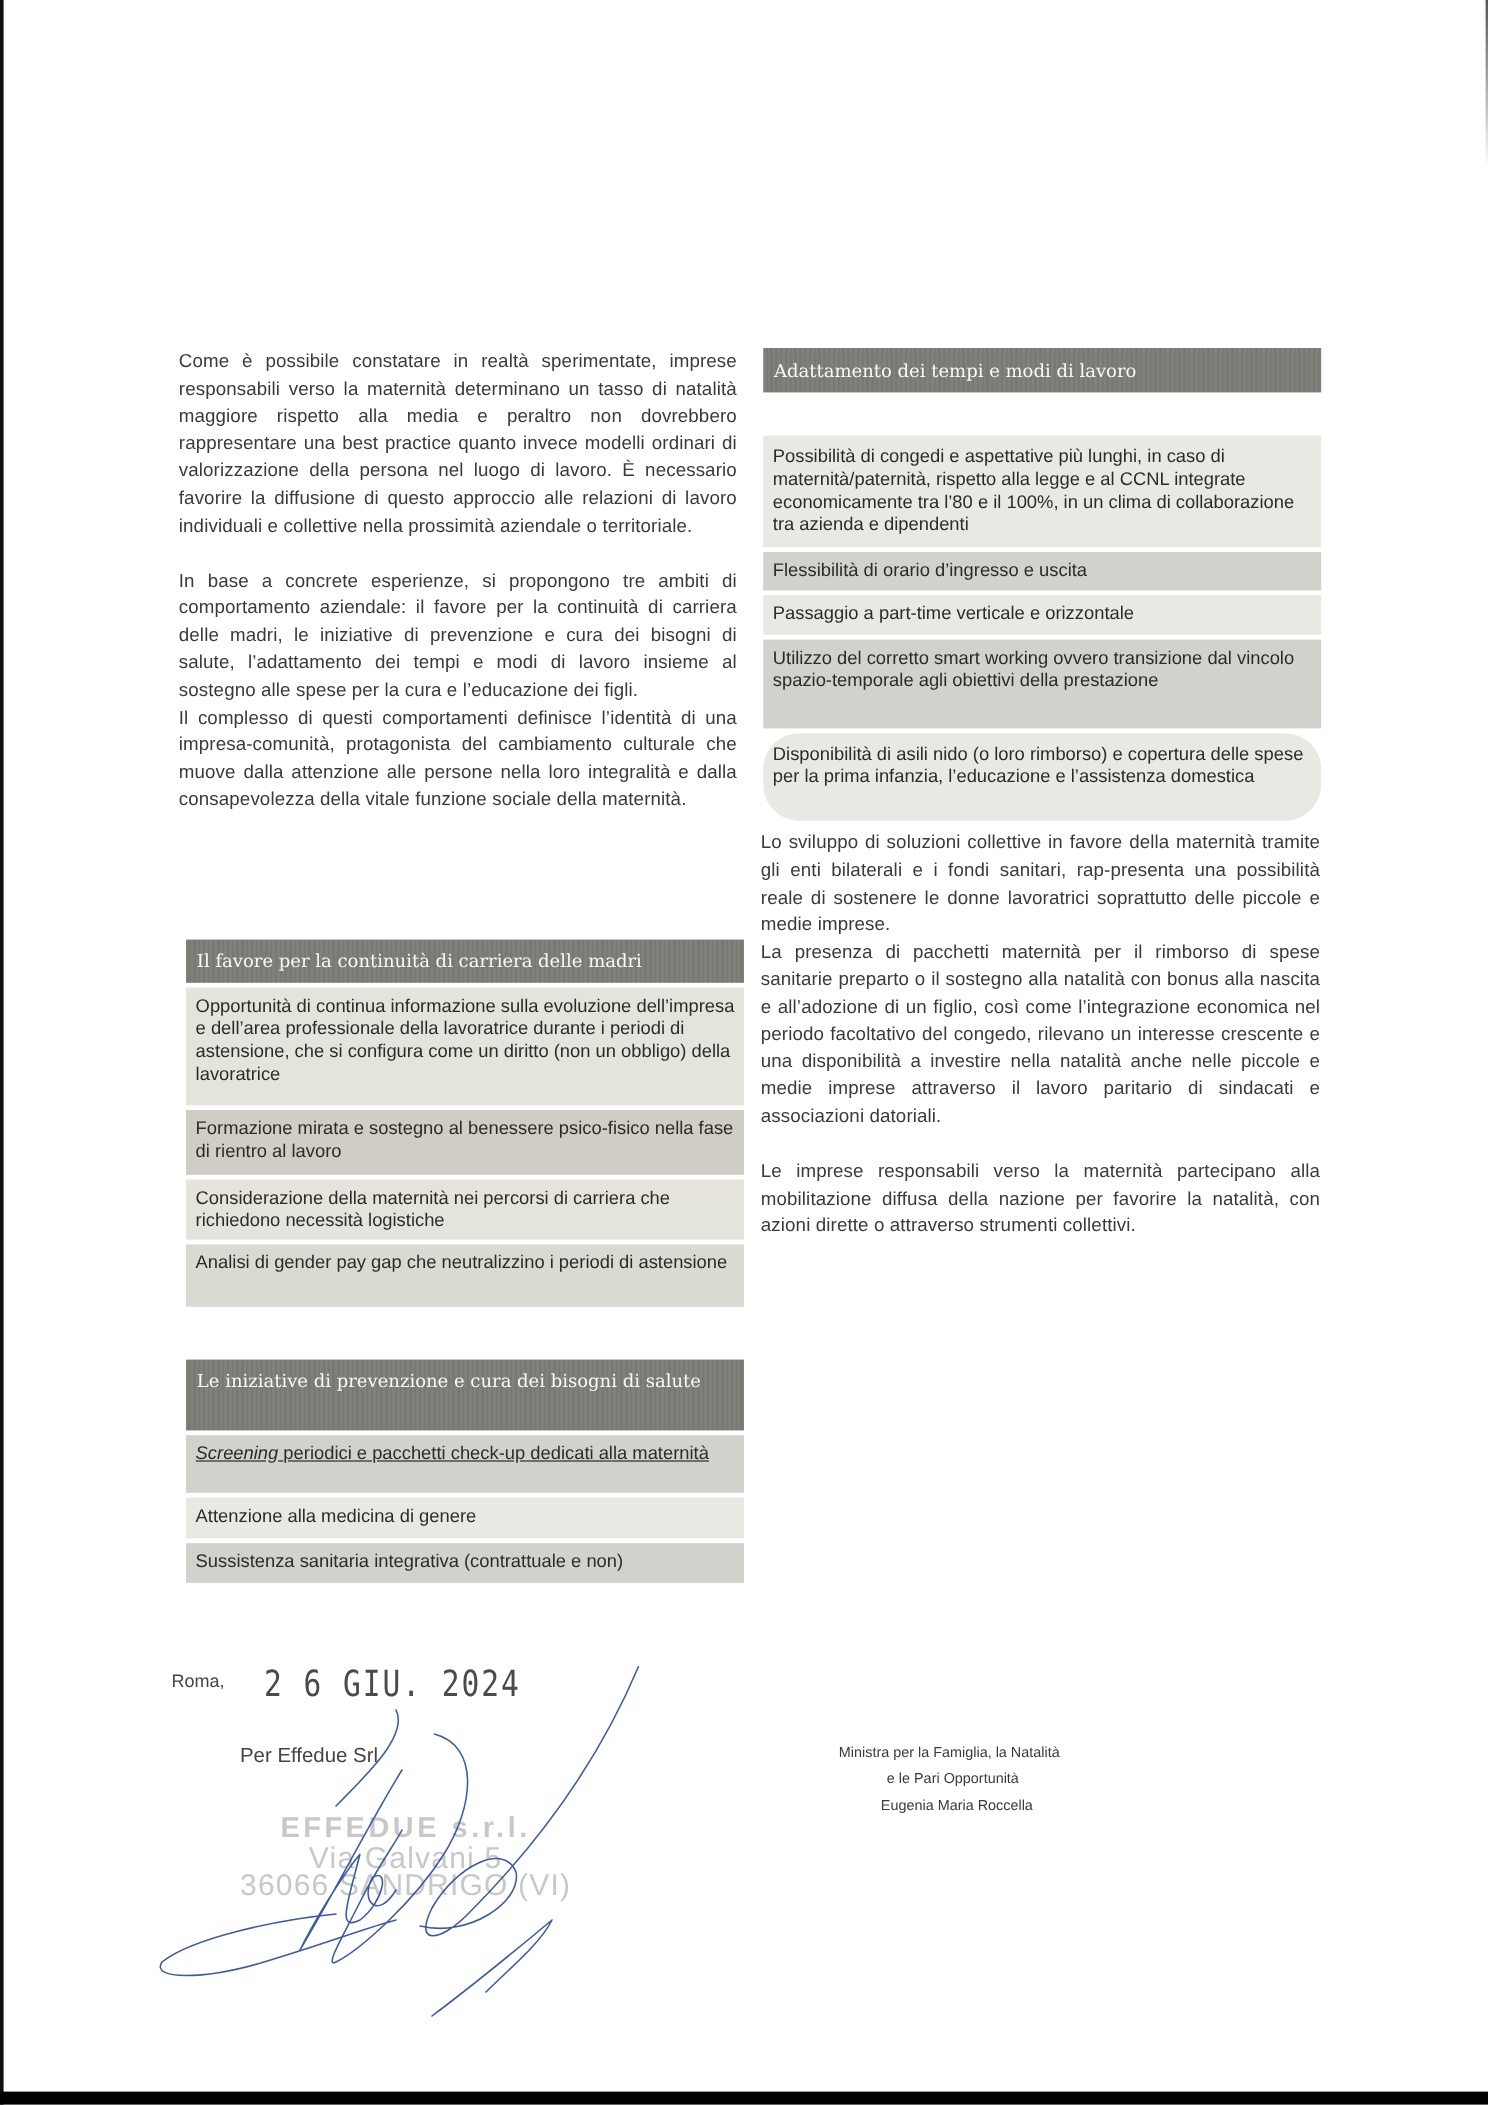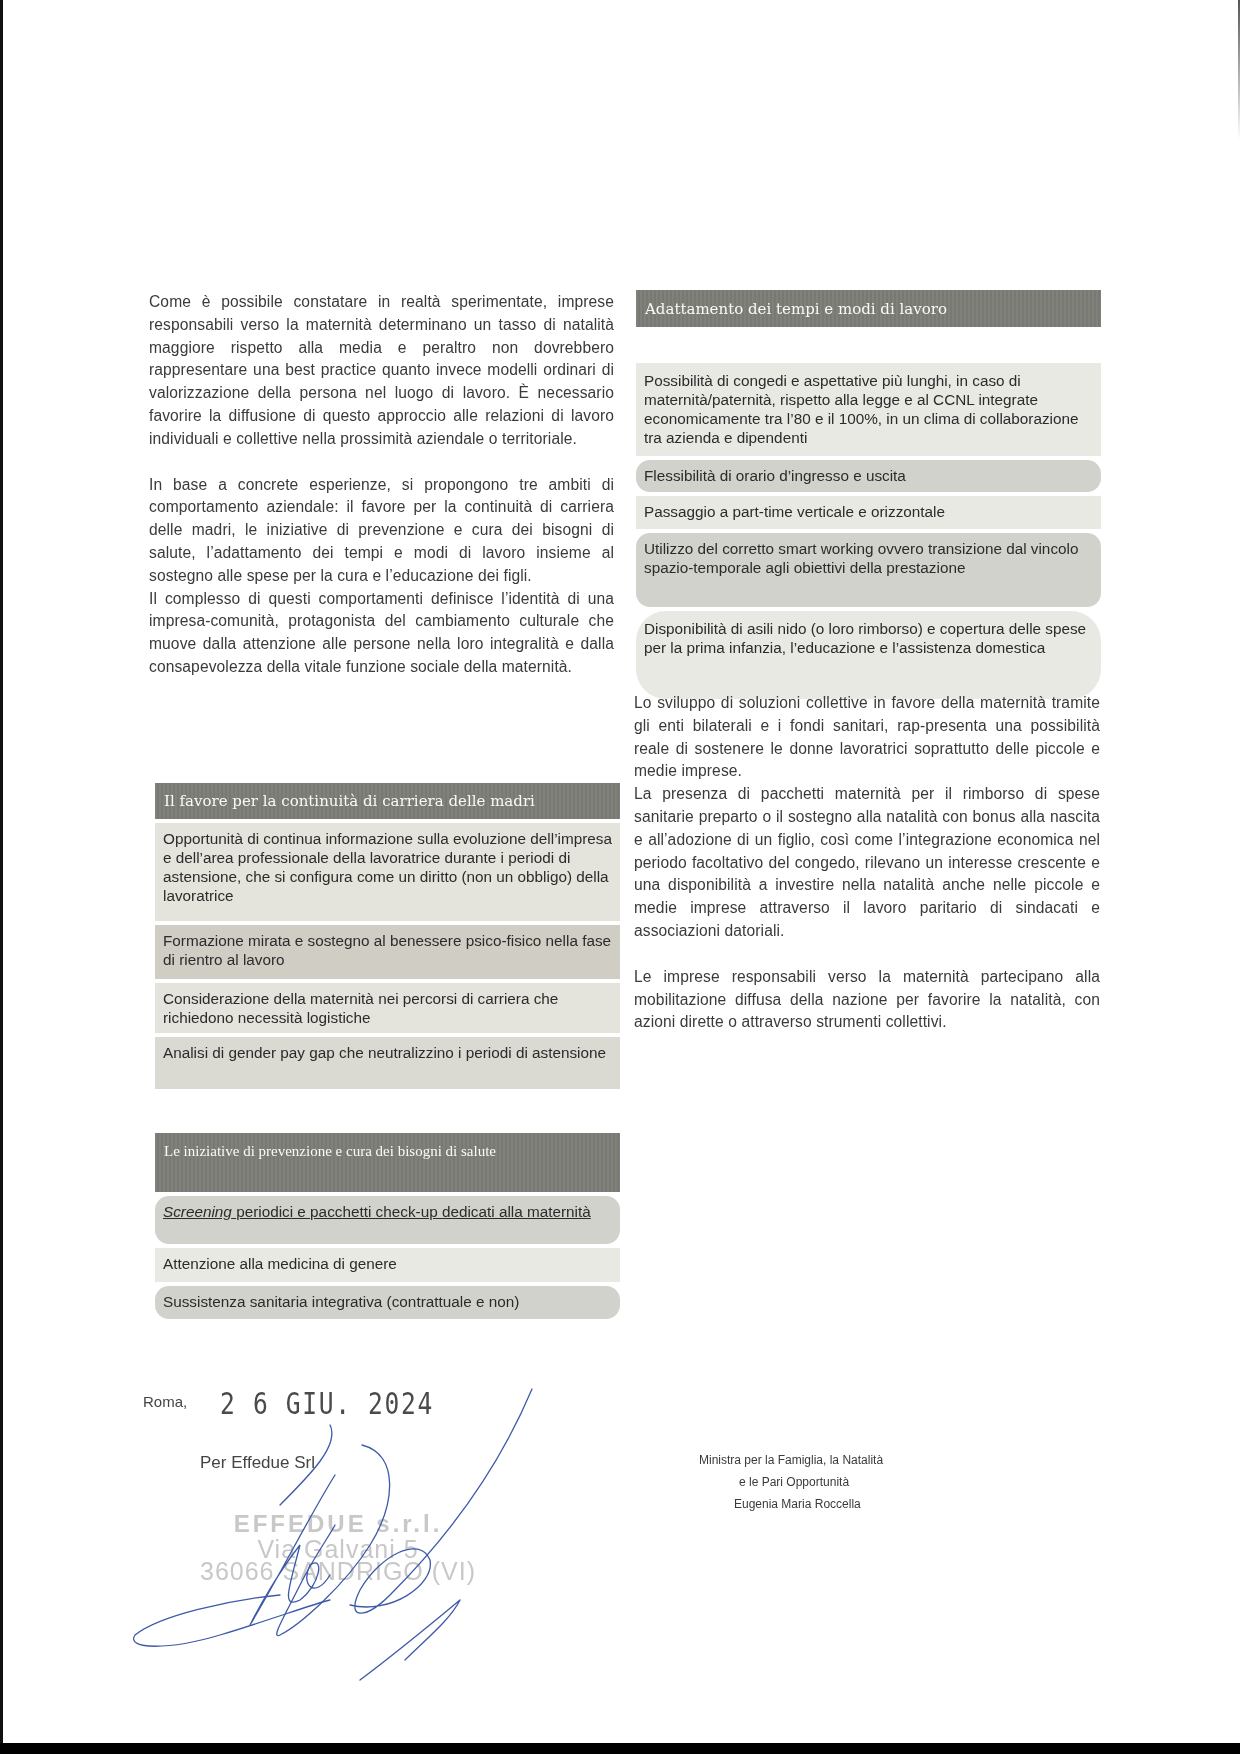--- a/index.html
+++ b/index.html
@@ -28,21 +28,21 @@
       background-image: repeating-linear-gradient(90deg, rgba(255,255,255,0.03) 0 2px, rgba(0,0,0,0.03) 2px 4px);
     }
     .box-header.two { align-items: flex-start; line-height: 24px; padding-top: 6px; box-sizing: border-box; }
     .box-row {
       margin-top: 4px; padding: 6px 8px; box-sizing: border-box;
       font-size: 15.3px; line-height: 19px; color: #2b2b2b;
     }
     .row-light { background: #e4e4dc; }
     .row-dark { background: #cfcdc4; }
     .row-light2 { background: #e9e9e4; }
-    .row-dark2 { background: #d2d2cc; border-radius: 14px; }
+    .row-dark2 { background: #d2d2cc; }
     .row-mid { background: #dadad3; }
 
     .sig-roma { position: absolute; left: 143px; top: 1393px; font-size: 15px; color: #444; }
     .sig-date { position: absolute; left: 220px; top: 1386px; font-family: "DejaVu Sans Mono", "Liberation Mono", monospace; font-size: 30px; color: #4a4a4a; letter-spacing: 2px; transform: scaleX(0.82); transform-origin: left; }
     .sig-per { position: absolute; left: 200px; top: 1453px; font-size: 17px; color: #444; }
     .stamp { position: absolute; left: 200px; top: 1510px; color: #c8c8c8; text-align: center; }
     .stamp-name { font-size: 24px; font-weight: bold; letter-spacing: 3px; }
     .stamp-line { font-size: 25px; letter-spacing: 1px; line-height: 22px; }
     .signature { position: absolute; left: 130px; top: 1385px; }
     .minister { position: absolute; left: 699px; top: 1449px; font-size: 12px; line-height: 22px; color: #3a3a3a; }
@@ -63,33 +63,33 @@
 
 <div class="box" style="left:155px; top:783px; width:465px;">
   <div class="box-header" style="height:36px;">Il favore per la continuità di carriera delle madri</div>
   <div class="box-row row-light" style="height:98px;">Opportunità di continua informazione sulla evoluzione dell’impresa e dell’area professionale della lavoratrice durante i periodi di astensione, che si configura come un diritto (non un obbligo) della lavoratrice</div>
   <div class="box-row row-dark" style="height:54px;">Formazione mirata e sostegno al benessere psico-fisico nella fase di rientro al lavoro</div>
   <div class="box-row row-light" style="height:50px;">Considerazione della maternità nei percorsi di carriera che richiedono necessità logistiche</div>
   <div class="box-row row-mid" style="height:52px;">Analisi di gender pay gap che neutralizzino i periodi di astensione</div>
 </div>
 
 <div class="box" style="left:155px; top:1133px; width:465px;">
-  <div class="box-header two" style="height:59px;font-family:Liberation Serif, serif;">Le iniziative di prevenzione e cura dei bisogni di salute</div>
+  <div class="box-header two" style="height:59px;">Le iniziative di prevenzione e cura dei bisogni di salute</div>
   <div class="box-row row-dark2" style="height:48px;text-decoration:underline;"><em>Screening</em> <span>periodici e pacchetti check-up dedicati alla maternità</span></div>
   <div class="box-row row-light2" style="height:34px;">Attenzione alla medicina di genere</div>
   <div class="box-row row-dark2" style="height:33px;">Sussistenza sanitaria integrativa (contrattuale e non)</div>
 </div>
 
 <div class="box" style="left:636px; top:290px; width:465px;">
   <div class="box-header" style="height:37px;">Adattamento dei tempi e modi di lavoro</div>
   <div class="box-row row-light2" style="height:93px; padding-top:8px;margin-top:36px;">Possibilità di congedi e aspettative più lunghi, in caso di maternità/paternità, rispetto alla legge e al CCNL integrate economicamente tra l’80 e il 100%, in un clima di collaborazione tra azienda e dipendenti</div>
   <div class="box-row row-dark2" style="height:32px;">Flessibilità di orario d’ingresso e uscita</div>
   <div class="box-row row-light2" style="height:33px;">Passaggio a part-time verticale e orizzontale</div>
   <div class="box-row row-dark2" style="height:74px;">Utilizzo del corretto smart working ovvero transizione dal vincolo spazio-temporale agli obiettivi della prestazione</div>
-  <div class="box-row row-light2" style="height:88px; padding-top:8px;border-radius:30px;">Disponibilità di asili nido (o loro rimborso) e copertura delle spese per la prima infanzia, l’educazione e l’assistenza domestica</div>
+  <div class="box-row row-light2" style="height:73px; padding-top:8px;border-radius:30px;">Disponibilità di asili nido (o loro rimborso) e copertura delle spese per la prima infanzia, l’educazione e l’assistenza domestica</div>
 </div>
 
 <div class="para" style="left:634px; top:692px; width:466px;">
   <p>Lo sviluppo di soluzioni collettive in favore della maternità tramite gli enti bilaterali e i fondi sanitari, rap-presenta una possibilità reale di sostenere le donne lavoratrici soprattutto delle piccole e medie imprese.</p>
   <p>La presenza di pacchetti maternità per il rimborso di spese sanitarie preparto o il sostegno alla natalità con bonus alla nascita e all’adozione di un figlio, così come l’integrazione economica nel periodo facoltativo del congedo, rilevano un interesse crescente e una disponibilità a investire nella natalità anche nelle piccole e medie imprese attraverso il lavoro paritario di sindacati e associazioni datoriali.</p>
   <p class="gap">Le imprese responsabili verso la maternità partecipano alla mobilitazione diffusa della nazione per favorire la natalità, con azioni dirette o attraverso strumenti collettivi.</p>
 </div>
 
 <div class="sig-roma">Roma,</div>
 <div class="sig-date">2 6 GIU. 2024</div>

